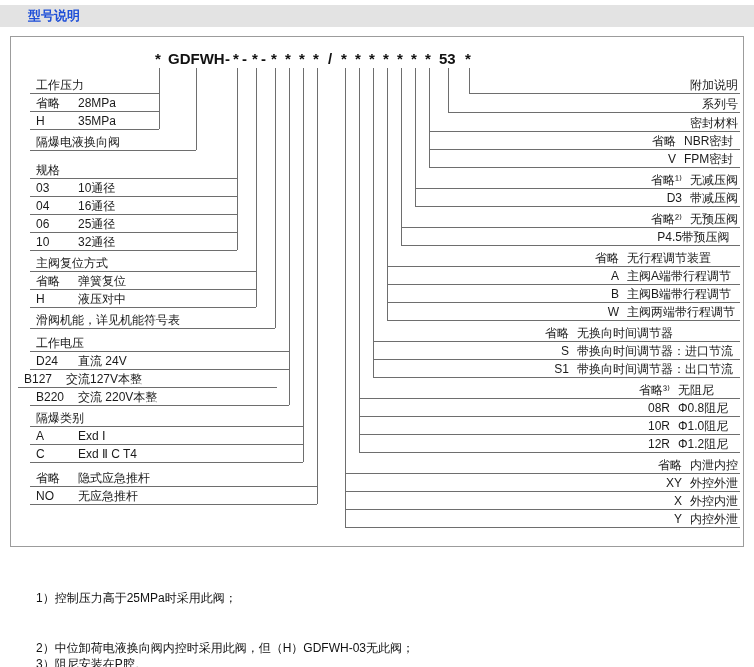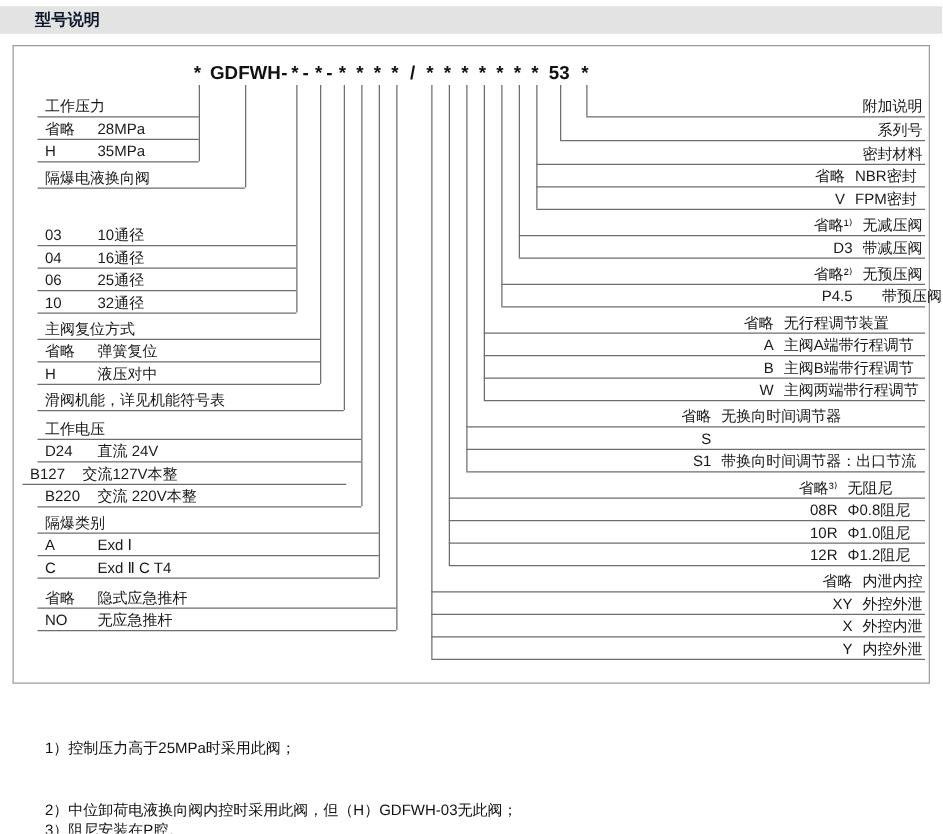--- a/index.html
+++ b/index.html
@@ -1,20 +1,20 @@
 <!DOCTYPE html>
 <html><head>
 <meta charset="utf-8">
 <style>
   html,body{margin:0;padding:0;background:#fff;}
   .page{position:relative;width:754px;height:667px;background:#ffffff;overflow:hidden;
         font-family:"Liberation Sans","DejaVu Sans",sans-serif;color:#1a1a1a;}
   .bar{position:absolute;left:0;width:754px;height:22px;background:#e3e3e3;
        font-weight:bold;font-size:13px;line-height:22px;padding-left:28px;
-       box-sizing:border-box;color:#0f172a;}
+       box-sizing:border-box;color:#1d4ed8;}
   .box{position:absolute;left:10px;top:36px;width:732px;height:509px;
        border:1px solid #9c9c9c;background:#fff;}
   .codepart{position:absolute;top:50px;font-weight:bold;font-size:15px;color:#111;white-space:nowrap;}
   .lrow,.rrow{position:absolute;height:18px;border-bottom:1px solid #6e6e6e;font-size:12px;box-sizing:content-box;}
   .lrow span,.rrow span{position:absolute;bottom:1px;white-space:nowrap;line-height:14px;}
   .vline{position:absolute;top:68px;width:1px;background:#6e6e6e;}
   .note{position:absolute;left:36px;font-size:12px;color:#111;white-space:nowrap;}
 </style>
 </head>
 <body>
@@ -56,20 +56,23 @@
     </div>
     <div class="lrow" style="top: 111px; left: 30px; width: 128.5px;">
       <span style="left: 6px;">H</span>
       <span style="left: 48px;">35MPa</span>
     </div>
     <div class="vline" style="left: 158.5px; height: 61px;"></div>
     <div class="lrow" style="top: 132px; left: 30px; width: 166px;">
       <span style="left: 6px;">隔爆电液换向阀</span>
     </div>
     <div class="vline" style="left: 196px; height: 82px;"></div>
+    <div class="lrow" style="top: 160px; left: 30px; width: 206.5px;">
+      <span style="left: 6px;">规格</span>
+    </div>
     <div class="lrow" style="top: 178px; left: 30px; width: 206.5px;">
       <span style="left: 6px; margin-top: 16px;">03</span>
       <span style="left: 48px;">10通径</span>
     </div>
     <div class="lrow" style="top: 196px; left: 30px; width: 206.5px;">
       <span style="left: 6px;">04</span>
       <span style="left: 48px;">16通径</span>
     </div>
     <div class="lrow" style="top: 214px; left: 30px; width: 206.5px;">
       <span style="left: 6px;">06</span>
@@ -161,21 +164,21 @@
       <span style="right: 58px;">D3</span>
       <span style="left: 275.5px;">带减压阀</span>
     </div>
     <div class="vline" style="left: 414.5px; height: 138px;"></div>
     <div class="rrow" style="top: 209px; left: 400.5px; width: 339.5px;">
       <span style="right: 58px;">省略²⁾</span>
       <span style="left: 289.5px;">无预压阀</span>
     </div>
     <div class="rrow" style="top: 227px; left: 400.5px; width: 339.5px;">
       <span style="right: 58px;">P4.5</span>
-      <span style="left: 305px; margin-top: 46px;">带预压阀</span>
+      <span style="left: 281px; margin-top: 46px;">带预压阀</span>
     </div>
     <div class="vline" style="left: 400.5px; height: 177px;"></div>
     <div class="rrow" style="top: 248px; left: 386.5px; width: 353.5px;">
       <span style="right: 121px;">省略</span>
       <span style="left: 240.5px;">无行程调节装置</span>
     </div>
     <div class="rrow" style="top: 266px; left: 386.5px; width: 353.5px;">
       <span style="right: 121px;">A</span>
       <span style="left: 240.5px;">主阀A端带行程调节</span>
     </div>
@@ -187,20 +190,21 @@
       <span style="right: 121px;">W</span>
       <span style="left: 240.5px;">主阀两端带行程调节</span>
     </div>
     <div class="vline" style="left: 386.5px; height: 252px;"></div>
     <div class="rrow" style="top: 323px; left: 372.5px; width: 367.5px;">
       <span style="right: 171px;">省略</span>
       <span style="left: 204.5px;">无换向时间调节器</span>
     </div>
     <div class="rrow" style="top: 341px; left: 372.5px; width: 367.5px;">
       <span style="right: 171px;">S</span>
+      <span style="left: 204.5px;">带换向时间调节器：进口节流</span>
     </div>
     <div class="rrow" style="top: 359px; left: 372.5px; width: 367.5px;">
       <span style="right: 171px;">S1</span>
       <span style="left: 204.5px;">带换向时间调节器：出口节流</span>
     </div>
     <div class="vline" style="left: 372.5px; height: 309px;"></div>
     <div class="rrow" style="top: 380px; left: 358.5px; width: 381.5px;">
       <span style="right: 70px;">省略³⁾</span>
       <span style="left: 319.5px;">无阻尼</span>
     </div>

